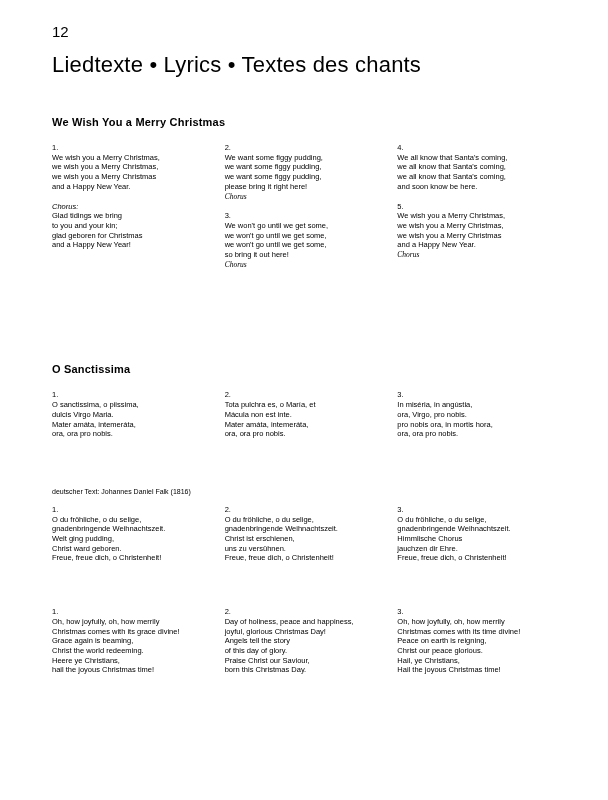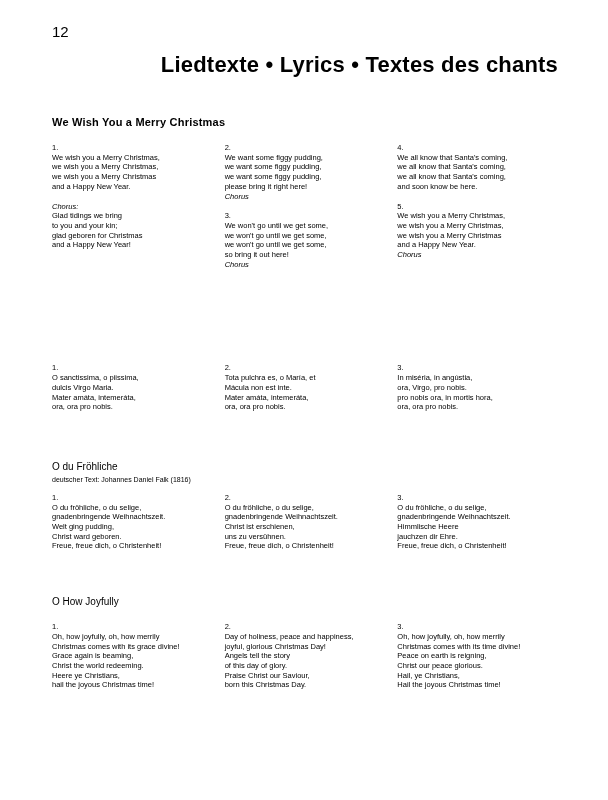--- a/index.html
+++ b/index.html
@@ -9,25 +9,24 @@
     height: 800px;
     background: #ffffff;
     color: #000000;
     font-family: "Liberation Sans", sans-serif;
     overflow: hidden;
   }
   .page { padding: 26px 50px 0 52px; }
   .page-number { font-size: 15px; line-height: 11px; }
   .main-title {
     font-size: 22px;
-    font-weight: 700;
+    font-weight: 400;
     line-height: 26px;
     margin: 15px 0 38px 0;
     letter-spacing: 0.2px;
-    text-align: right;
   }
   .song-heading {
     font-size: 11px;
     font-weight: 700;
     line-height: 13px;
     margin: 0 0 14px 0;
     letter-spacing: 0.2px;
   }
   .song-heading.regular { font-size: 10px; font-weight: 400; letter-spacing: 0; }
   .song-heading.has-subtitle { margin-bottom: 2px; }
@@ -36,21 +35,21 @@
     display: grid;
     grid-template-columns: 1fr 1fr 1fr;
     column-gap: 12px;
   }
   .stanza {
     margin: 0 0 10px 0;
     font-size: 7.5px;
     line-height: 9.7px;
   }
   .stanza-label.italic { font-style: italic; }
-  .chorus-ref { font-style: italic; }
+  .chorus-ref { font-style: italic; font-family: Liberation Serif, serif; }
   .song-0 { margin-bottom: 84px; }
   .song-1 { margin-bottom: 38px; }
   .song-2 { margin-bottom: 34px; }
   .song-3 { margin-bottom: 0; }
 </style>
 </head>
 <body>
 
 <div class="page">
   <header>
@@ -108,20 +107,21 @@
               <div class="lyric-line">We wish you a Merry Christmas,</div>
               <div class="lyric-line">we wish you a Merry Christmas,</div>
               <div class="lyric-line">we wish you a Merry Christmas</div>
               <div class="lyric-line">and a Happy New Year.</div>
               <div class="chorus-ref">Chorus</div>
             </div>
           </div>
         </div>
       </section>
       <section class="song song-1">
+        <h2 class="song-heading">O Sanctissima</h2>
         <div class="song-columns">
           <div class="column">
             <div class="stanza">
               <div class="stanza-label">1.</div>
               <div class="lyric-line">O sanctissima, o piissima,</div>
               <div class="lyric-line">dulcis Virgo Maria.</div>
               <div class="lyric-line">Mater amáta, intemeráta,</div>
               <div class="lyric-line">ora, ora pro nobis.</div>
             </div>
           </div>
@@ -139,21 +139,20 @@
               <div class="stanza-label">3.</div>
               <div class="lyric-line">In miséria, in angústia,</div>
               <div class="lyric-line">ora, Virgo, pro nobis.</div>
               <div class="lyric-line">pro nobis ora, in mortis hora,</div>
               <div class="lyric-line">ora, ora pro nobis.</div>
             </div>
           </div>
         </div>
       </section>
       <section class="song song-2">
-        <h2 class="song-heading regular has-subtitle">O du Fröhliche</h2>
         <div class="song-subtitle">deutscher Text: Johannes Daniel Falk (1816)</div>
         <div class="song-columns">
           <div class="column">
             <div class="stanza">
               <div class="stanza-label">1.</div>
               <div class="lyric-line">O du fröhliche, o du selige,</div>
               <div class="lyric-line">gnadenbringende Weihnachtszeit.</div>
               <div class="lyric-line">Welt ging pudding,</div>
               <div class="lyric-line">Christ ward geboren.</div>
               <div class="lyric-line">Freue, freue dich, o Christenheit!</div>
@@ -167,29 +166,28 @@
               <div class="lyric-line">Christ ist erschienen,</div>
               <div class="lyric-line">uns zu versühnen.</div>
               <div class="lyric-line">Freue, freue dich, o Christenheit!</div>
             </div>
           </div>
           <div class="column">
             <div class="stanza">
               <div class="stanza-label">3.</div>
               <div class="lyric-line">O du fröhliche, o du selige,</div>
               <div class="lyric-line">gnadenbringende Weihnachtszeit.</div>
-              <div class="lyric-line">Himmlische Heere</div>
+              <div class="lyric-line">Himmlische Chorus</div>
               <div class="lyric-line">jauchzen dir Ehre.</div>
               <div class="lyric-line">Freue, freue dich, o Christenheit!</div>
             </div>
           </div>
         </div>
       </section>
       <section class="song song-3">
-        <h2 class="song-heading regular">O How Joyfully</h2>
         <div class="song-columns">
           <div class="column">
             <div class="stanza">
               <div class="stanza-label">1.</div>
               <div class="lyric-line">Oh, how joyfully, oh, how merrily</div>
               <div class="lyric-line">Christmas comes with its grace divine!</div>
               <div class="lyric-line">Grace again is beaming,</div>
               <div class="lyric-line">Christ the world redeeming.</div>
               <div class="lyric-line">Heere ye Christians,</div>
               <div class="lyric-line">hail the joyous Christmas time!</div>

